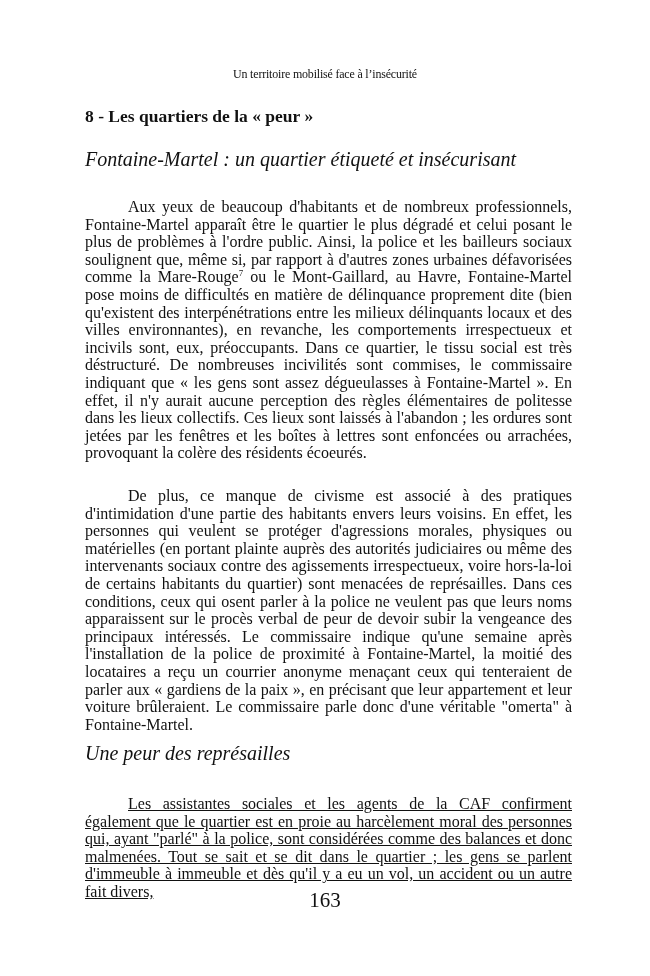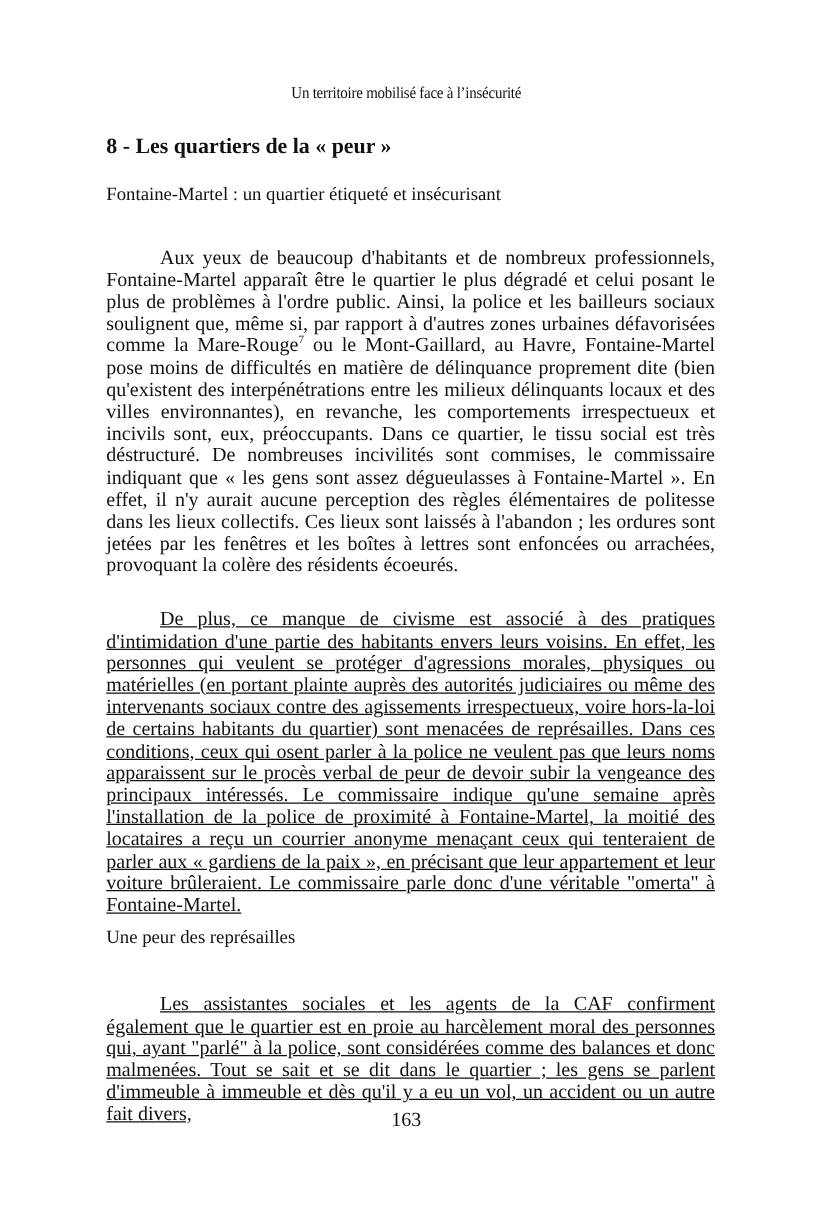--- a/index.html
+++ b/index.html
@@ -2,30 +2,30 @@
 <html><head>
   <meta charset="utf-8">
   <style>
     html, body { margin: 0; padding: 0; background: #ffffff; }
     body { width: 650px; height: 976px; position: relative; overflow: hidden;
            font-family: "Liberation Serif", "DejaVu Serif", serif; color: #111111; }
     .running-head { position: absolute; top: 66px; left: 0; width: 650px; text-align: center;
                     font-size: 13px; letter-spacing: -0.2px; transform: scaleX(0.92); transform-origin: center; }
     .content { position: absolute; left: 85px; top: 0; width: 487px; }
     .section-title { position: absolute; top: 106px; left: 0; font-size: 17.5px; font-weight: bold; white-space: nowrap; }
-    .subhead { position: absolute; left: 0; font-size: 15px; white-space: nowrap; }
+    .subhead { position: absolute; left: 0; font-size: 20px; font-style: italic; white-space: nowrap; }
     .subhead.s1 { top: 148px; }
     .subhead.s2 { top: 742px; text-align: right; }
     .para { position: absolute; left: 0; width: 487px; font-size: 16px; line-height: 17.6px;
             text-align: justify; text-indent: 43px; hyphens: none; }
     .para.p1 { top: 182px; }
-    .para.p2 { top: 471px; text-decoration: underline; }
+    .para.p2 { top: 471px; }
     .para.p3 { top: 779px; text-decoration: underline; }
     sup { font-size: 9px; line-height: 0; vertical-align: super; }
-    .page-number { position: absolute; top: 888px; left: 0; width: 650px; text-align: center; font-size: 16px; }
+    .page-number { position: absolute; top: 888px; left: 0; width: 650px; text-align: center; font-size: 21px; }
   </style>
 </head>
 <body>
 
 <div class="running-head">Un territoire mobilisé face à l’insécurité</div>
 
 <div class="content">
   <div class="section-title">8 - Les quartiers de la « peur »</div>
 
   <div class="subhead s1">Fontaine-Martel : un quartier étiqueté et insécurisant</div>

